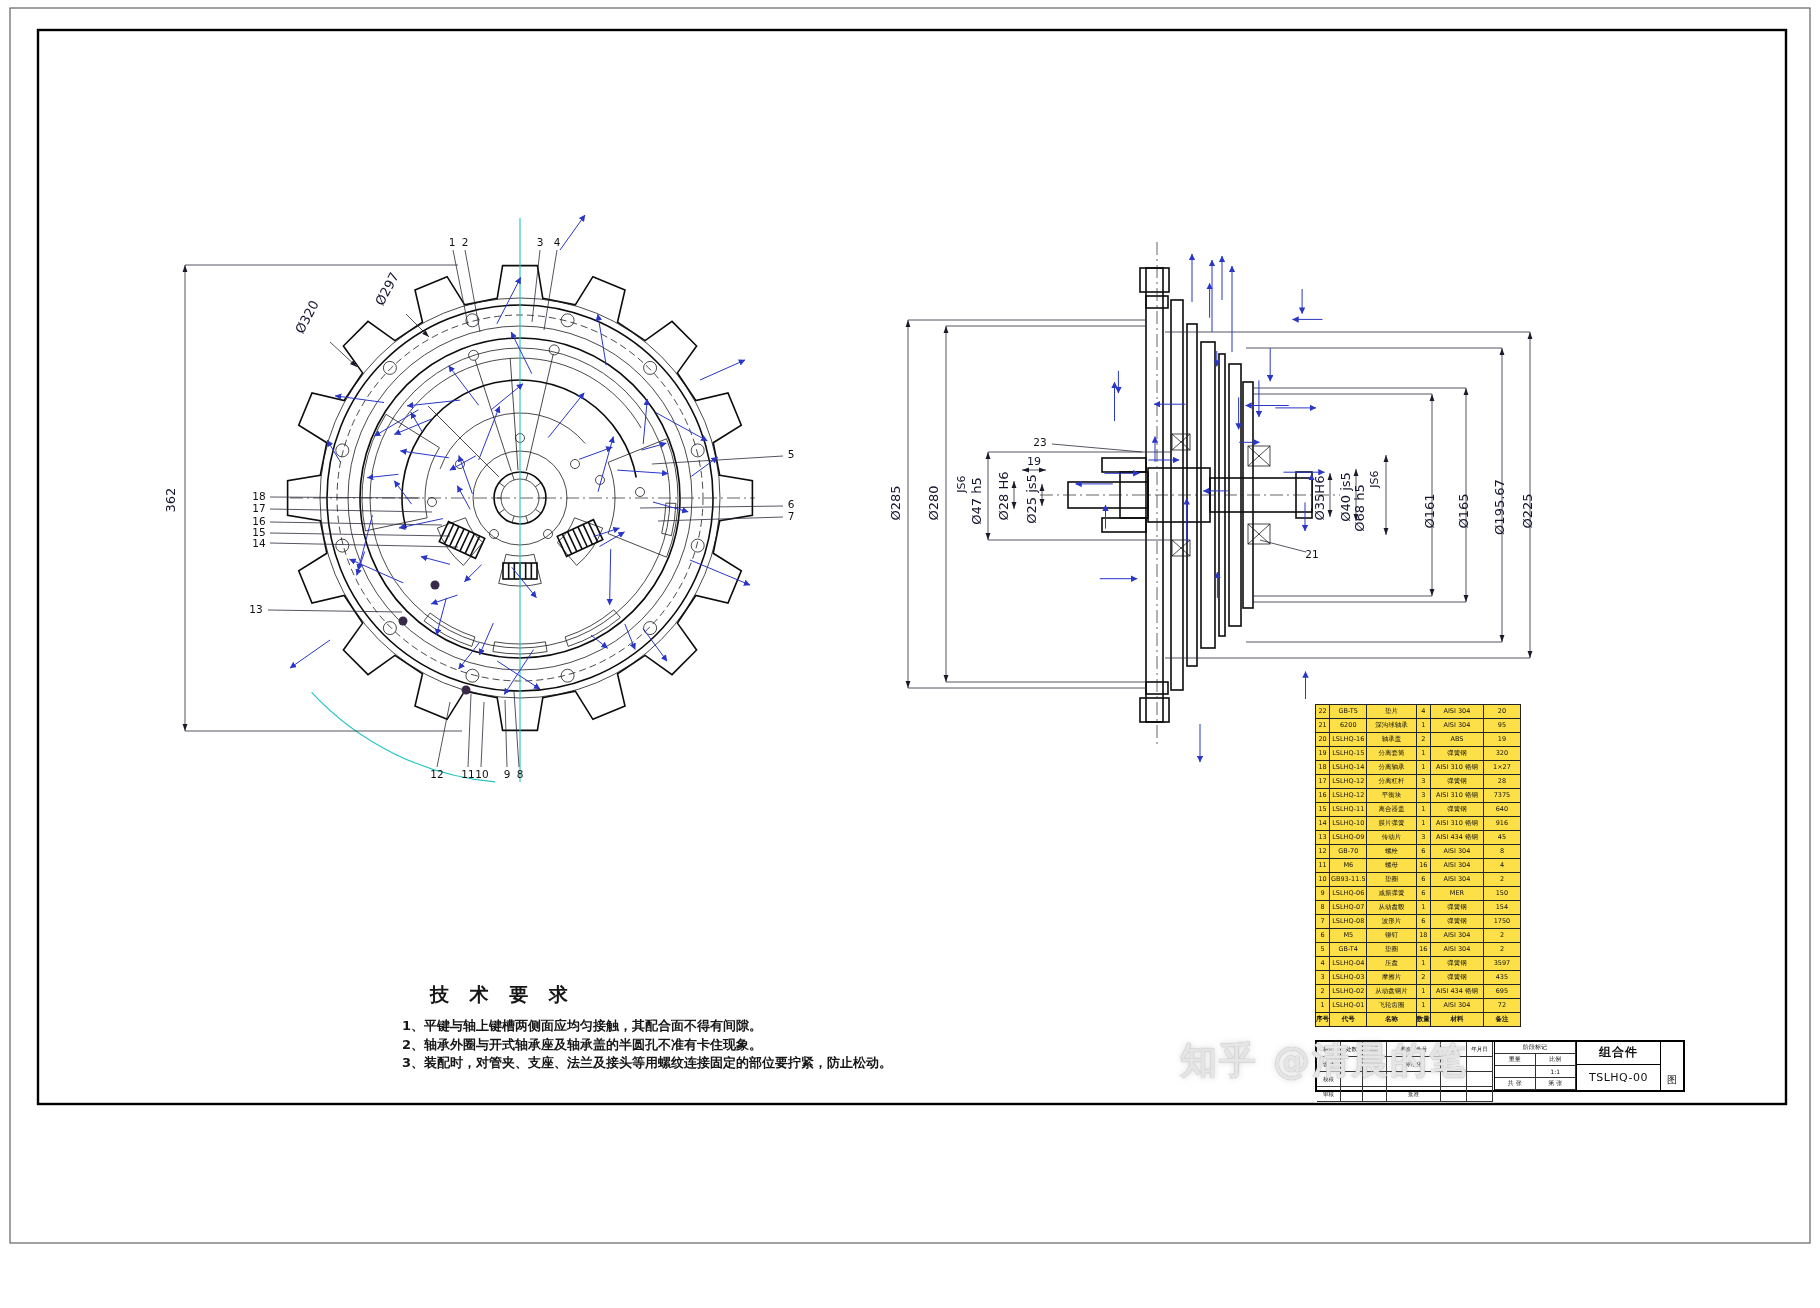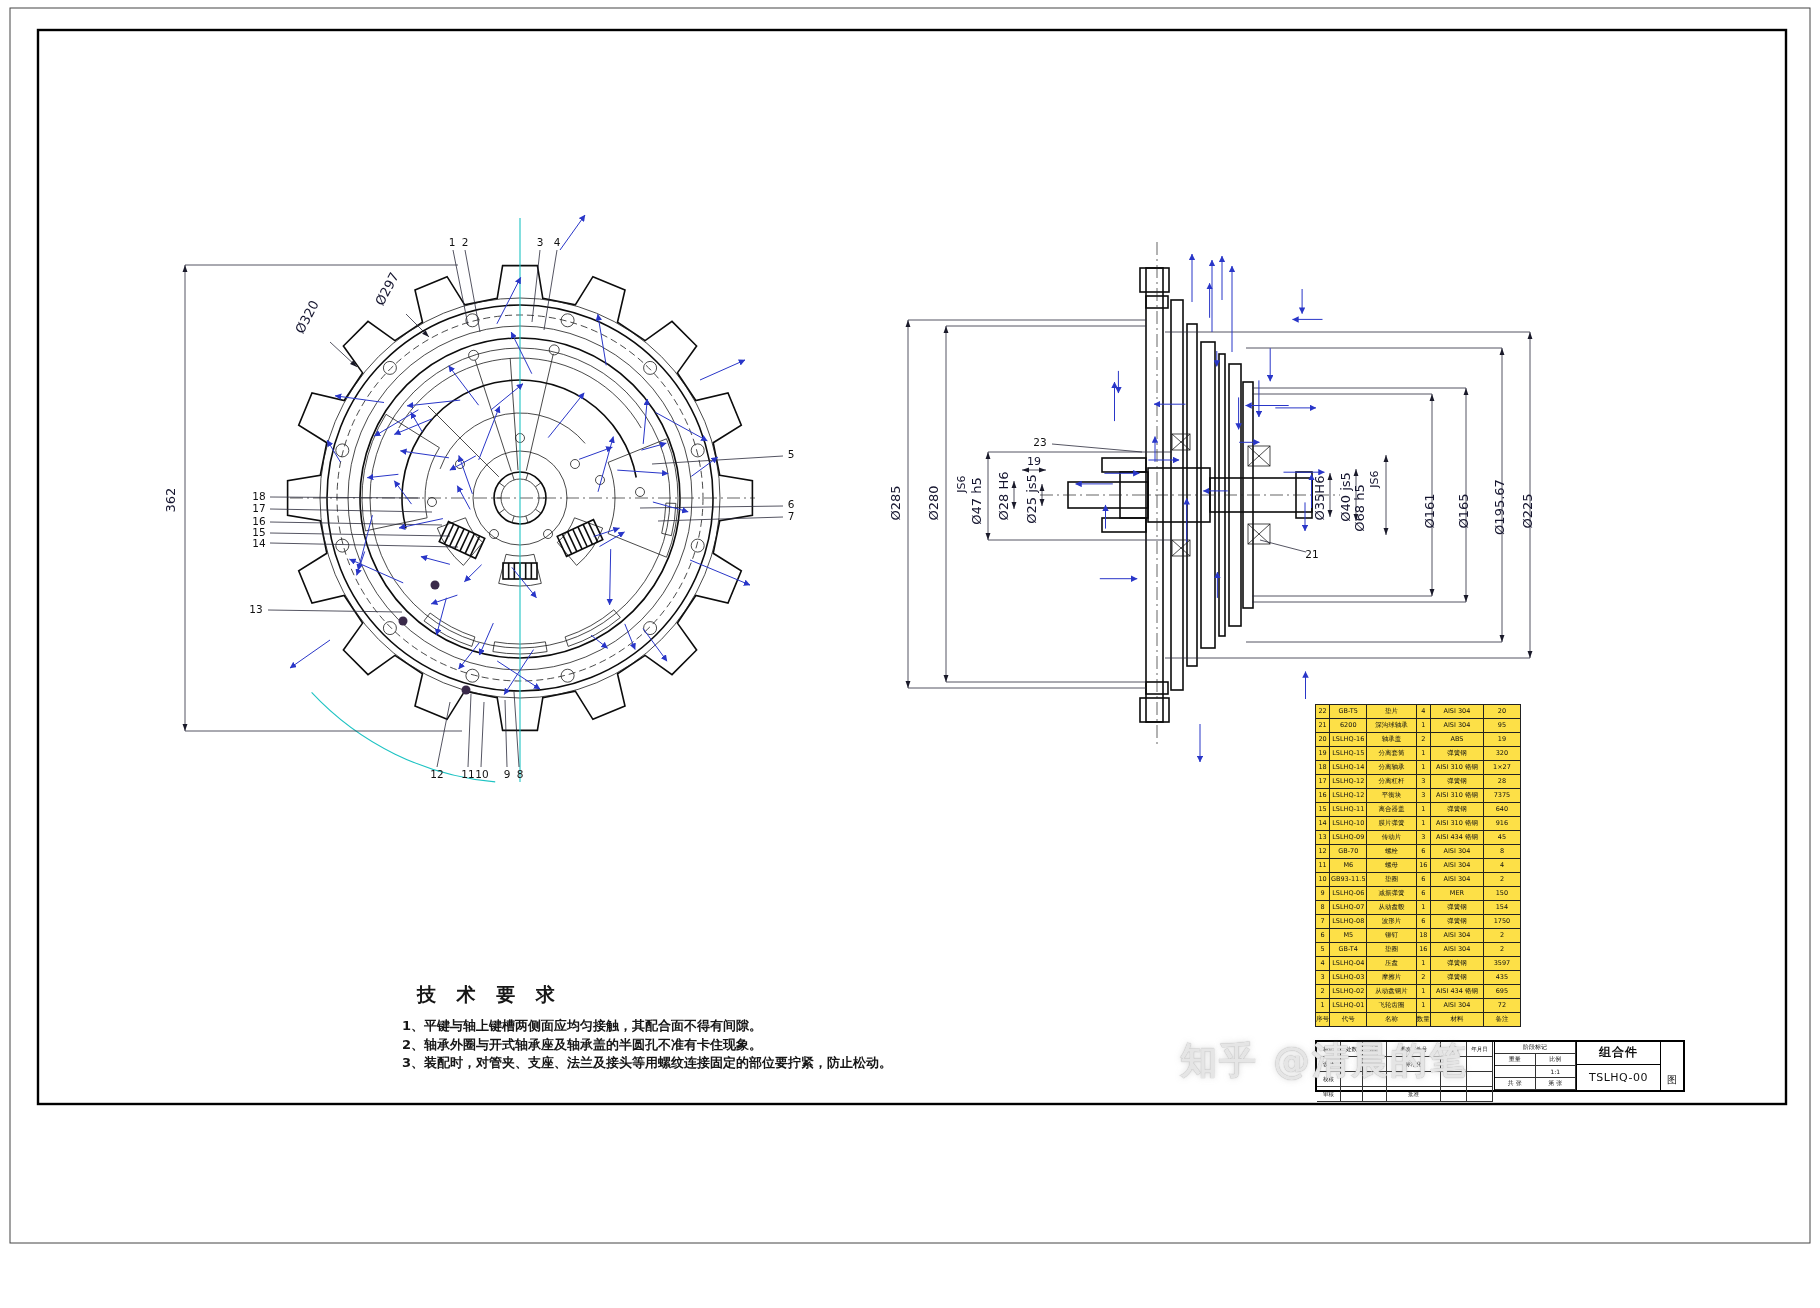--- a/index.html
+++ b/index.html
@@ -13,29 +13,29 @@
   .dim{stroke:#2a2a3a;stroke-width:0.8;fill:none}
   .ctr{stroke:#222;stroke-width:0.7;fill:none;stroke-dasharray:13 4 2 4}
   .cyan{stroke:#1ec3c3;stroke-width:1.1;fill:none}
   .barrow{stroke:#2936c8;stroke-width:1;fill:none}
   .dimtxt{font:13px "DejaVu Sans",sans-serif;fill:#14142e;text-anchor:middle}
   .dimsm{font:11px "DejaVu Sans",sans-serif;fill:#14142e;text-anchor:middle}
   .callout{font:10.5px "DejaVu Sans",sans-serif;fill:#111;text-anchor:middle}
 
   
   .techreq{position:absolute;left:402px;top:982px;width:580px;color:#161616}
-  .tr-title{font-size:19px;font-weight:bold;letter-spacing:7px;margin-left:15px;margin-bottom:9px}
+  .tr-title{font-size:19px;font-weight:bold;letter-spacing:7px;margin-left:28px;margin-bottom:9px}
   .tr-item{font-size:13px;font-weight:600;line-height:18.5px;white-space:nowrap}
 
   
   .parts{position:absolute;left:1315px;top:704px;width:206px;border-left:1px solid #222;border-top:1px solid #222;font-size:6.5px;color:#111;background:#fde047}
   .pt-row{display:flex;height:14px;line-height:13px}
   .pt-cell{border-right:1px solid #222;border-bottom:1px solid #222;overflow:hidden;white-space:nowrap;text-align:center}
   .c0{width:16px}.c1{width:42px}.c2{width:56px}.c3{width:16px}.c4{width:60px}.c5{width:42px}
-  .pt-head .pt-cell{font-weight:normal}
+  .pt-head .pt-cell{font-weight:bold}
 
   
   .tblock{position:absolute;left:1315px;top:1040px;width:370px;height:52px;border:2px solid #000;display:flex;font-size:6px;color:#111;background:#fff}
   .tb-left{width:178px;display:grid;grid-template-columns:24px 22px 24px 54px 26px 26px;grid-auto-rows:15px;border-right:1px solid #000}
   .tb-c{border-right:0.5px solid #333;border-bottom:0.5px solid #333;display:flex;align-items:center;justify-content:center;font-size:5.5px;overflow:hidden;white-space:nowrap}
   .tb-mid{width:82px;border-right:1px solid #000;display:flex;flex-direction:column}
   .tb-mrow{height:15px;display:flex;border-bottom:0.5px solid #333}
   .tb-mcell{flex:1;display:flex;align-items:center;justify-content:center;border-right:0.5px solid #333;overflow:hidden}
   .tb-right{width:84px;display:flex;flex-direction:column;border-right:1px solid #000}
   .tb-name{height:28px;display:flex;align-items:center;justify-content:center;font-size:12px;font-weight:bold;border-bottom:1px solid #000;letter-spacing:1px}

